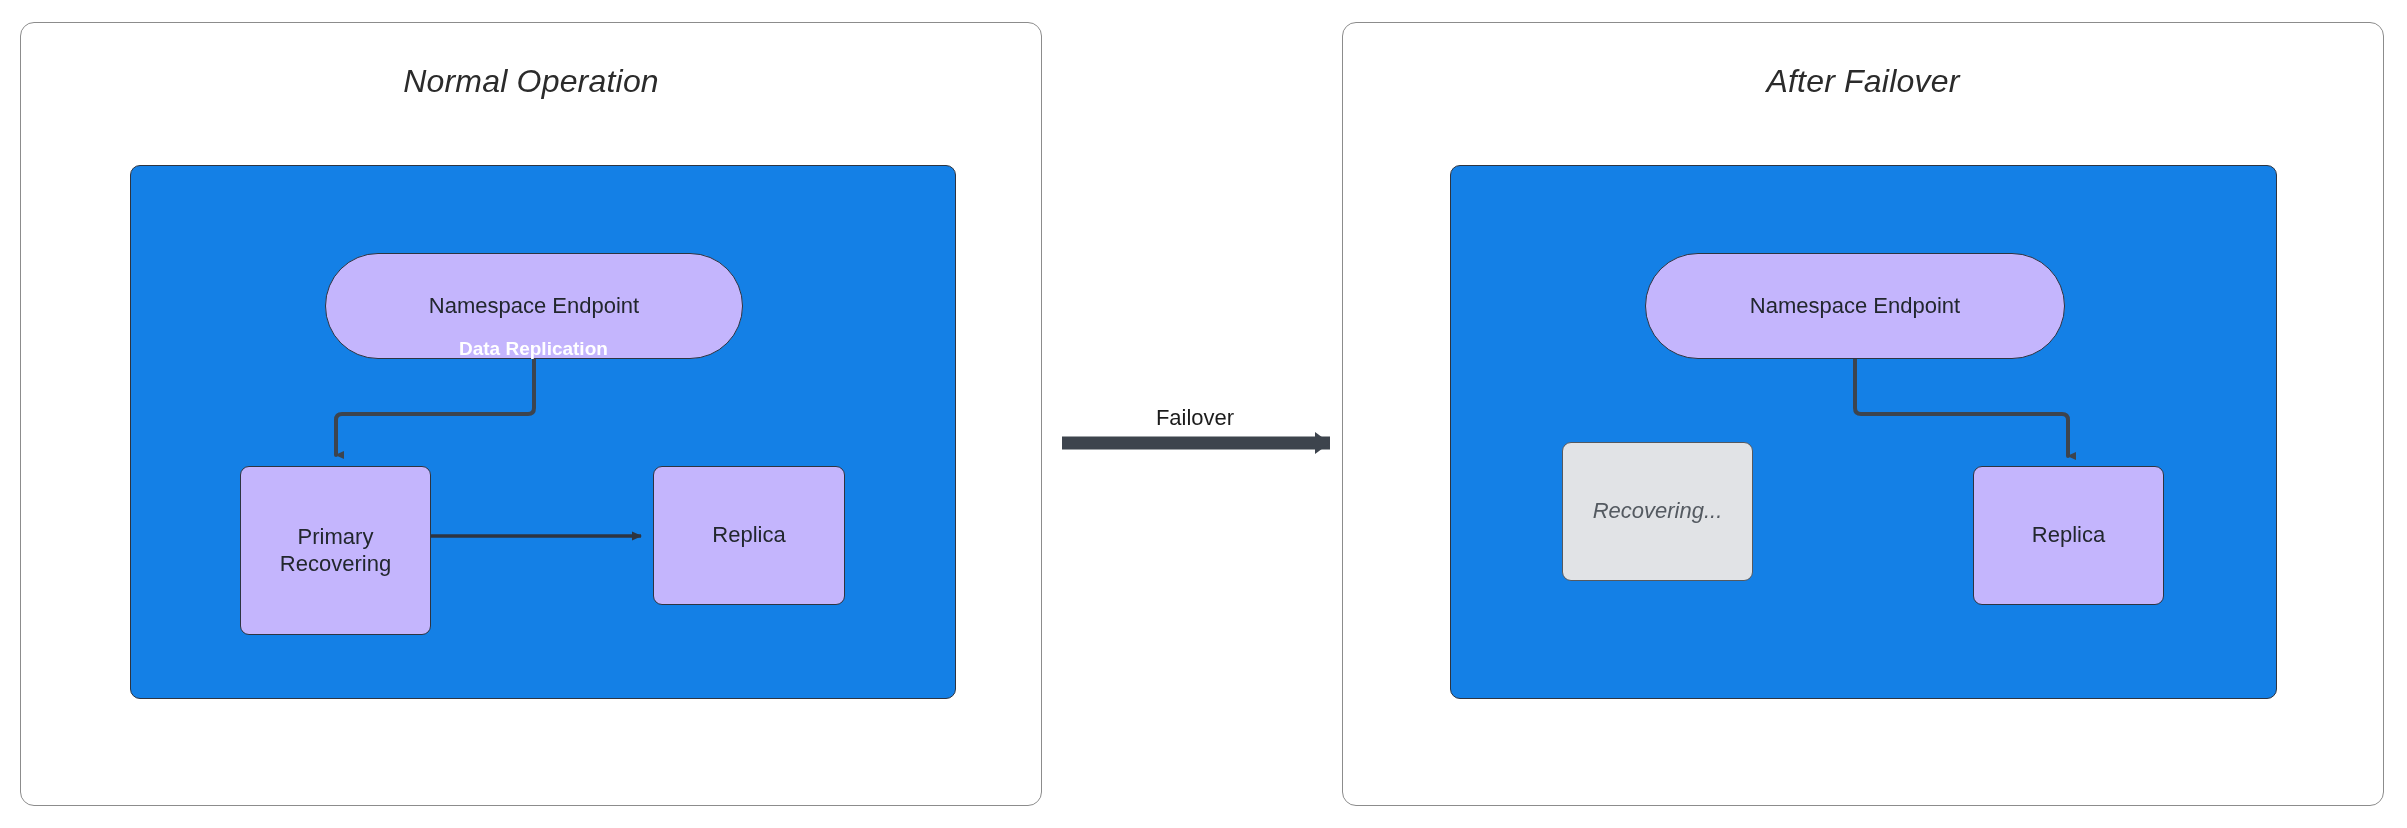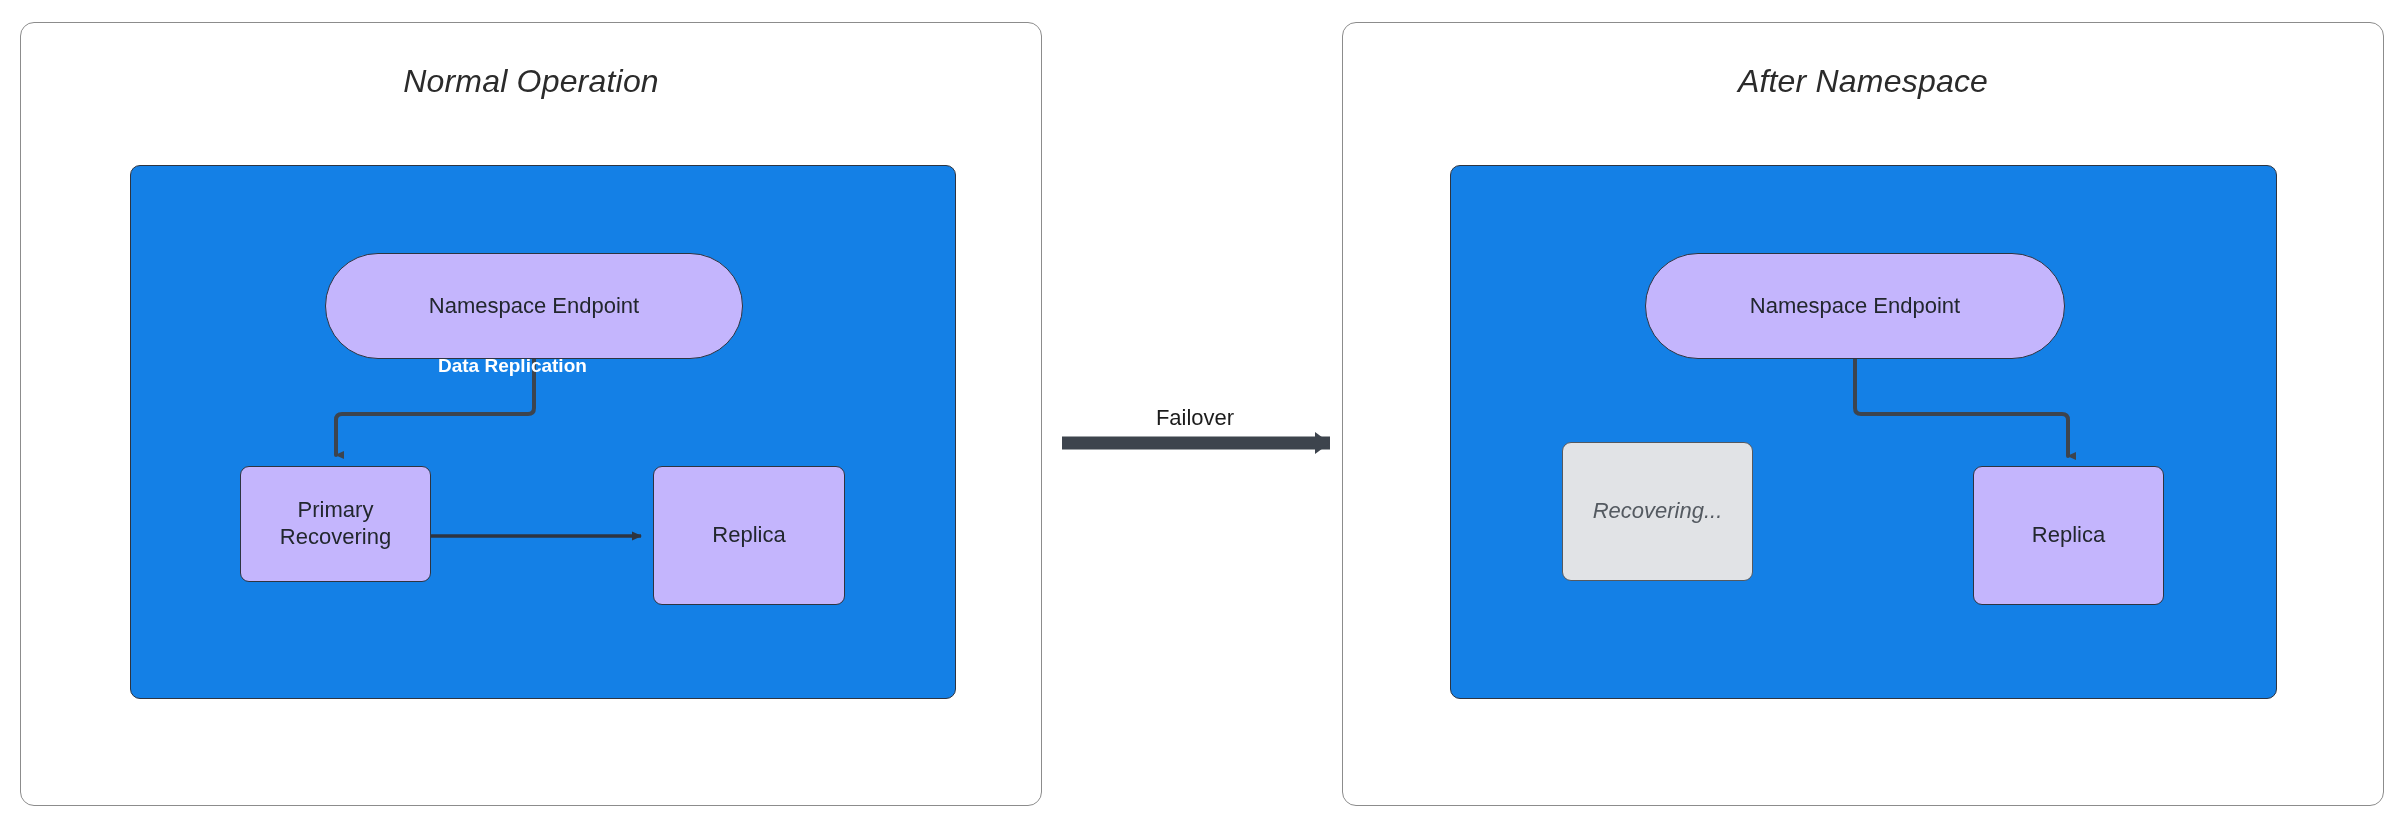--- a/index.html
+++ b/index.html
@@ -74,21 +74,21 @@
   .node.rect { border-radius: 9px; }
   .node.ghost {
     background: #e1e3e6;
     border: 1.8px solid #55595f;
     color: #545a61;
     font-style: italic;
   }
 
   
   #ep-left      { left: 325px; top: 253px; width: 418px; height: 106px; }
-  #primary-left { left: 240px; top: 466px; width: 191px; height: 116px; }
+  #primary-left { left: 240px; top: 466px; width: 191px; height: 169px; }
   #replica-left { left: 653px; top: 466px; width: 192px; height: 139px; }
   
   #ep-right       { left: 1645px; top: 253px; width: 420px; height: 106px; }
   #recovering     { left: 1562px; top: 442px; width: 191px; height: 139px; }
   #replica-right  { left: 1973px; top: 466px; width: 191px; height: 139px; }
 
   
   .wires {
     position: absolute;
     left: 0; top: 0;
@@ -99,21 +99,21 @@
 
   
   .edge-label {
     position: absolute;
     z-index: 4;
     font-size: 19px;
     font-weight: bold;
     color: #ffffff;
     white-space: nowrap;
   }
-  #label-data-replication { left: 438px; top: 338px; margin-top: 17px; }
+  #label-data-replication { left: 459px; top: 338px; }
 
   #label-failover {
     position: absolute;
     z-index: 4;
     left: 1053px;
     top: 405px;
     width: 284px;
     text-align: center;
     font-size: 22px;
     color: #1c1c1c;
@@ -167,21 +167,21 @@
   <div class="node rect" id="replica-left">
     <span>Replica</span>
   </div>
 
   <div class="edge-label" id="label-data-replication">Data Replication</div>
 
   <div id="label-failover">Failover</div>
 
   <div class="panel" id="panel-failover"></div>
 
-  <div class="panel-title" style="left:1342px; width:1042px;">After Namespace</div>
+  <div class="panel-title" style="left:1342px; width:1042px;">After Failover</div>
 
   <div class="blue-box" id="blue-failover"></div>
 
   <div class="node pill" id="ep-right">
     <span>Namespace Endpoint</span>
   </div>
 
   <div class="node rect ghost" id="recovering">
     <span>Recovering...</span>
   </div>

